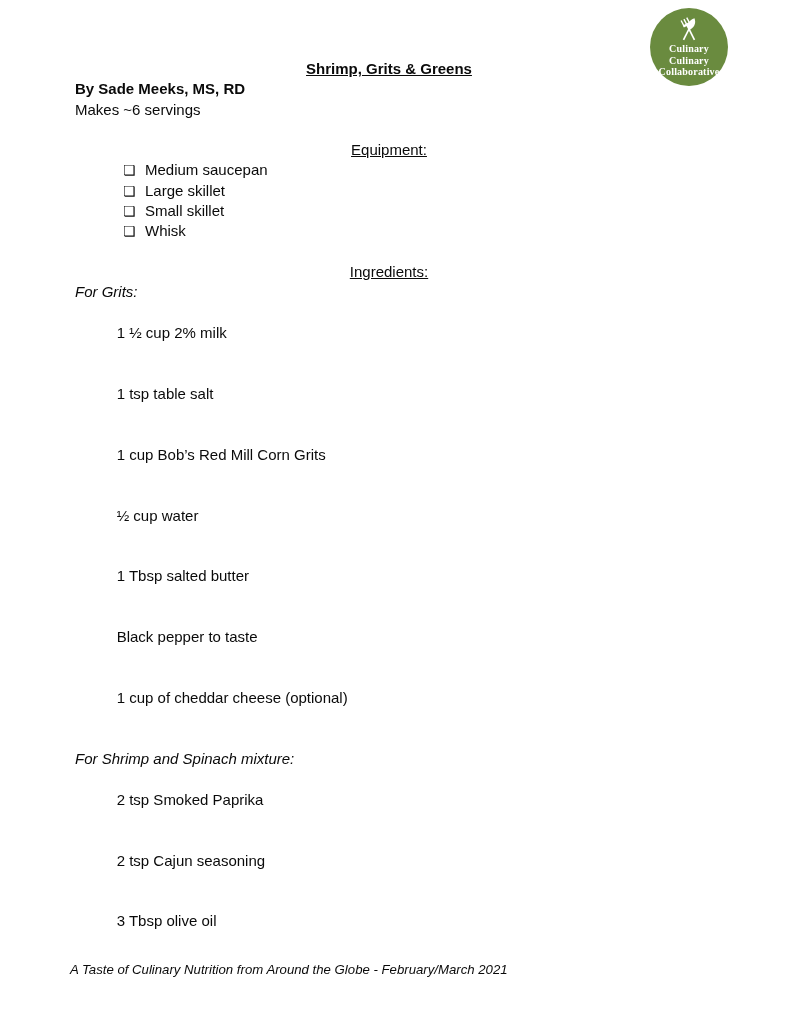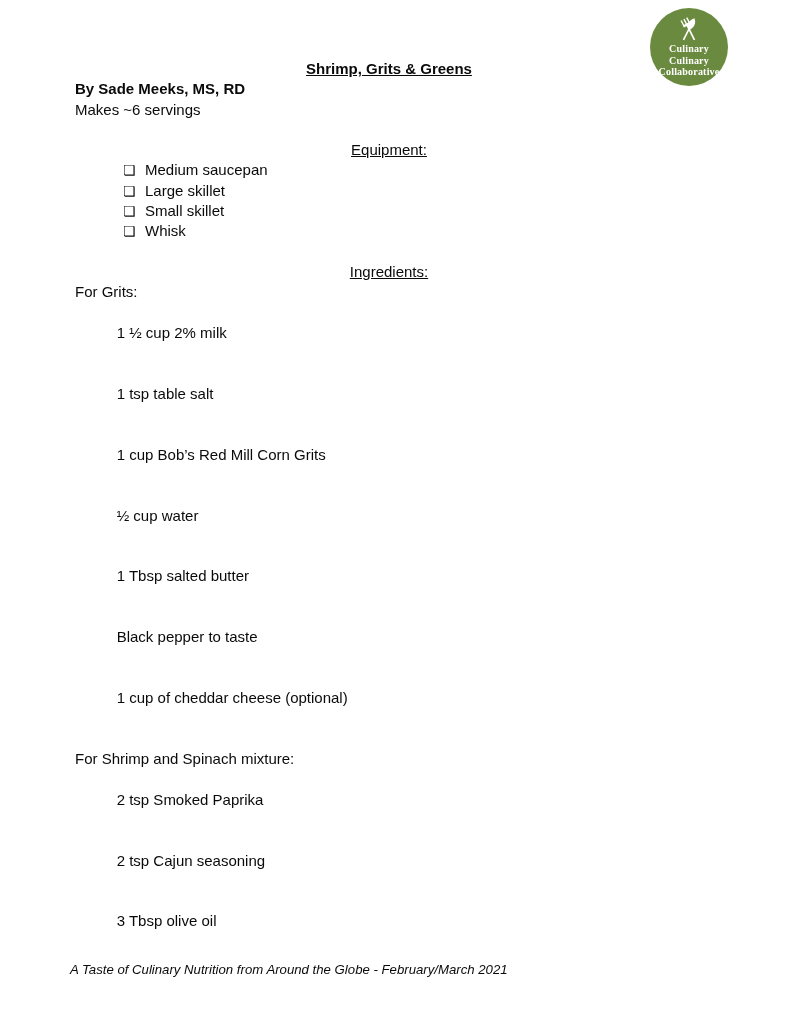--- a/index.html
+++ b/index.html
@@ -10,21 +10,21 @@
     background: #ffffff;
     font-family: "Liberation Sans", "DejaVu Sans", sans-serif;
     font-size: 15px;
     line-height: 20.3px;
     color: #0a0a0a;
     overflow: hidden;
   }
   .content { position: absolute; left: 75px; top: 59px; width: 628px; }
   .bold { font-weight: bold; }
   .underline { text-decoration: underline; text-align: center; }
-  .italic { }
+  .italic { font-style: italic; }
   .spacer { height: 20.3px; }
   .line { white-space: pre-wrap; }
 
   
   .cb-row { display: flex; align-items: baseline; }
   .cb-glyph {
     margin-left: 48px;
     width: 22px;
     font-size: 14px;
     font-family: "DejaVu Sans", sans-serif;

